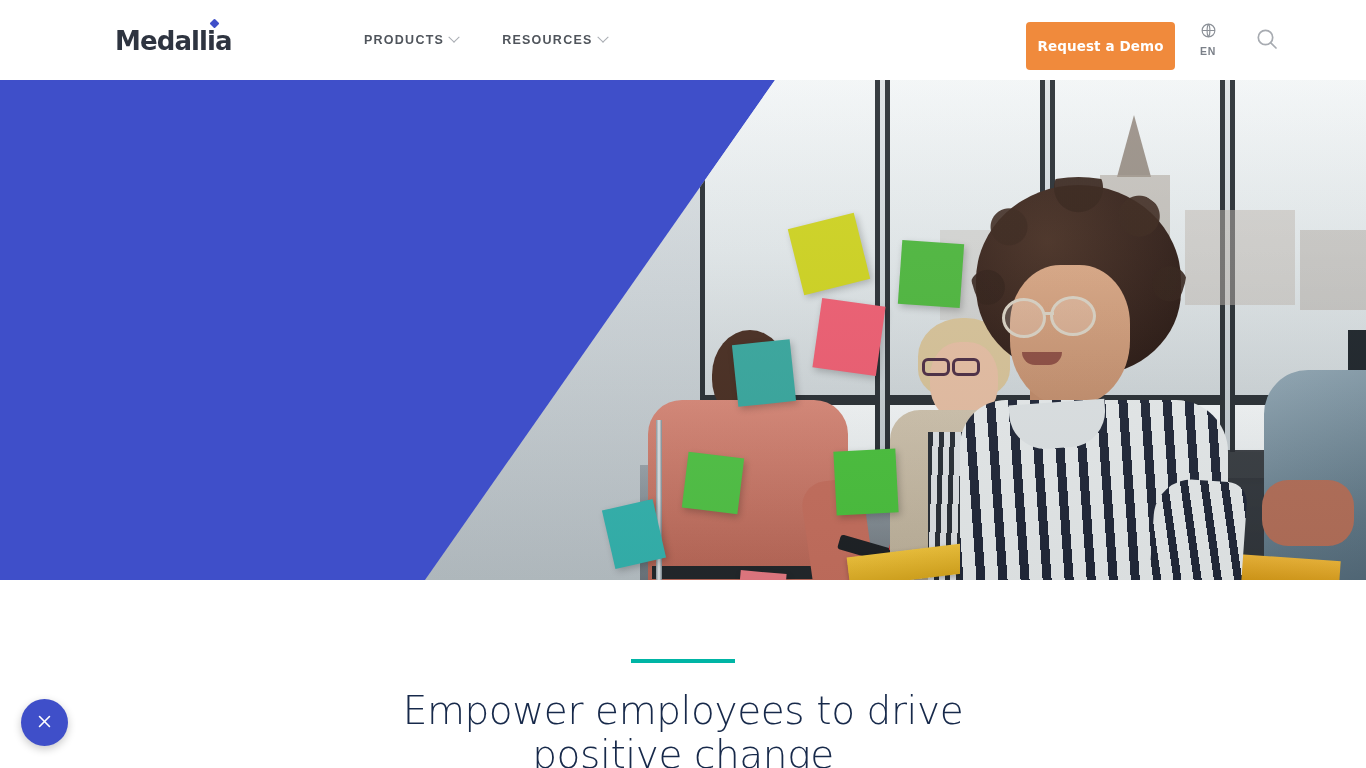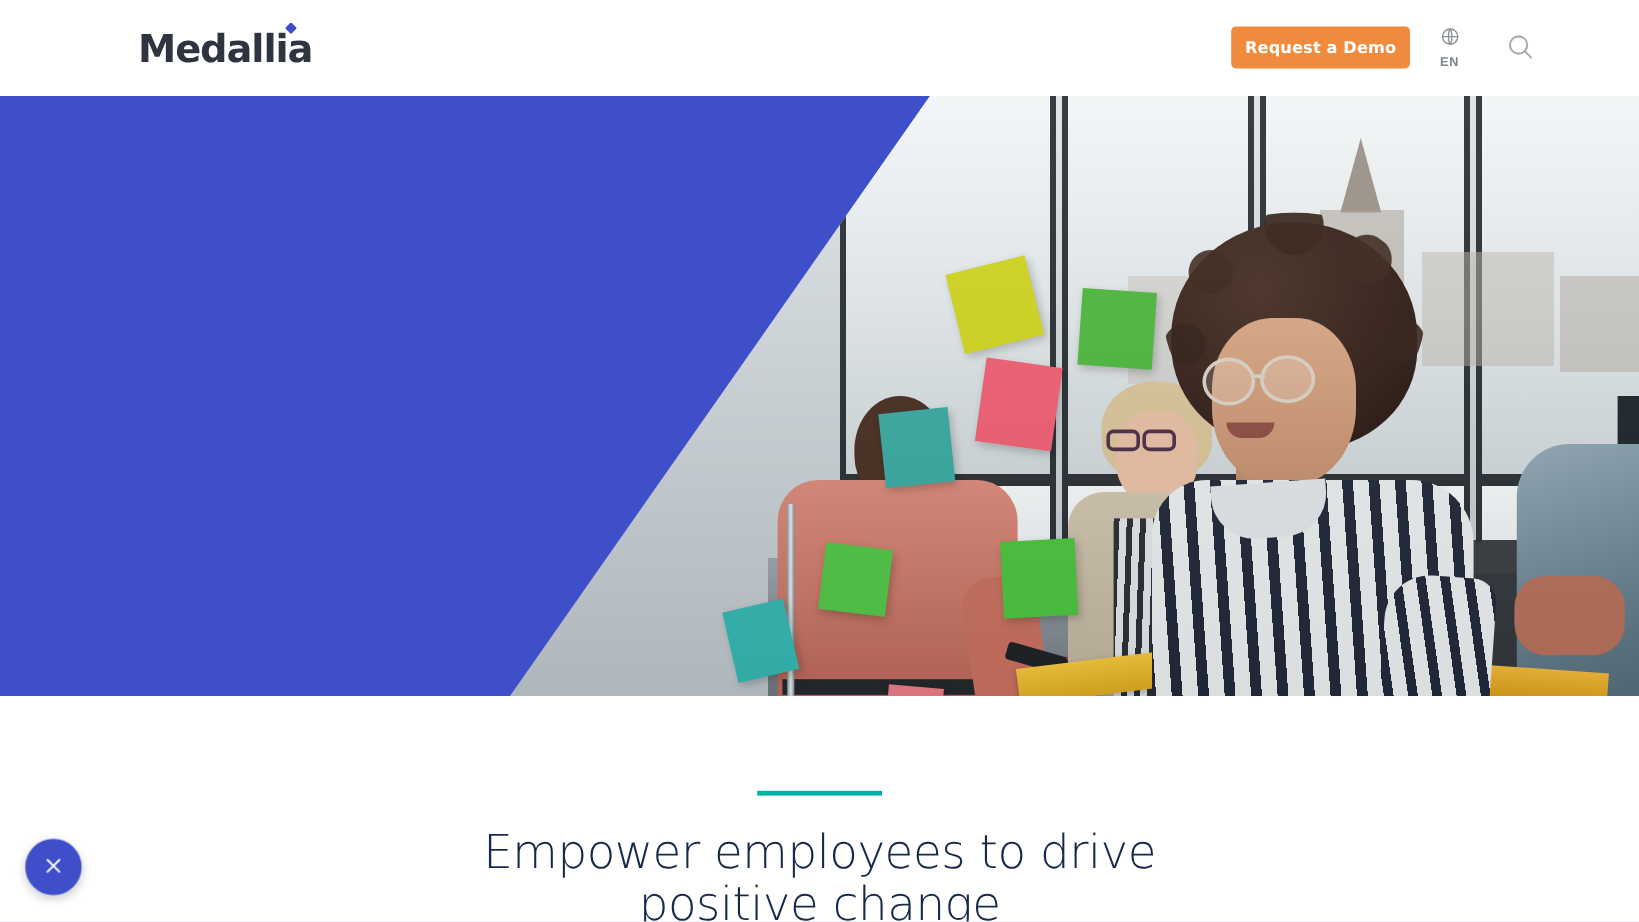--- a/index.html
+++ b/index.html
@@ -27,21 +27,21 @@
   .logo-wrap {
     position: absolute;
     left: 115px;
     top: 24px;
     height: 34px;
     display: flex;
     align-items: center;
   }
   .logo-text {
     font-family: "DejaVu Sans", sans-serif;
-    font-size: 32px;
+    font-size: 26px;
     font-weight: 700;
     letter-spacing: -0.9px;
     color: #2E3440;
     line-height: 1;
     position: relative;
   }
   .logo-spark {
     position: absolute;
     right: 14px;
     top: -4px;
@@ -86,21 +86,21 @@
     border-right: 1.4px solid #a9adb3;
     border-bottom: 1.4px solid #a9adb3;
     transform: rotate(45deg) translate(-2px,-2px);
   }
 
   .demo-btn {
     position: absolute;
     left: 1026px;
     top: 22px;
     width: 149px;
-    height: 35px;
+    height: 48px;
     background: #F08A3C;
     border: none;
     border-radius: 4px;
     color: #ffffff;
     font-family: "DejaVu Sans", sans-serif;
     font-size: 13.5px;
     font-weight: 700;
     letter-spacing: 0.1px;
     cursor: pointer;
   }
@@ -448,23 +448,31 @@
 
 <header class="site-header">
 
   <a class="logo-wrap">
     <span class="logo-text">Medallia</span>
     <span class="logo-spark"></span>
   </a>
 
   <nav class="main-nav">
 
-
-
-
+    <div class="nav-item">
+      <span class="nav-label">PRODUCTS</span>
+      <span class="chev"></span>
+    </div>
+
+
+
+    <div class="nav-item">
+      <span class="nav-label">RESOURCES</span>
+      <span class="chev"></span>
+    </div>
 
 
   </nav>
 
   <button class="demo-btn">Request a Demo</button>
 
   <div class="lang-wrap">
     <span>
       <svg width="17" height="17" viewBox="0 0 24 24" fill="none" stroke="#8b9097" stroke-width="1.6">
         <circle cx="12" cy="12" r="9"></circle>

